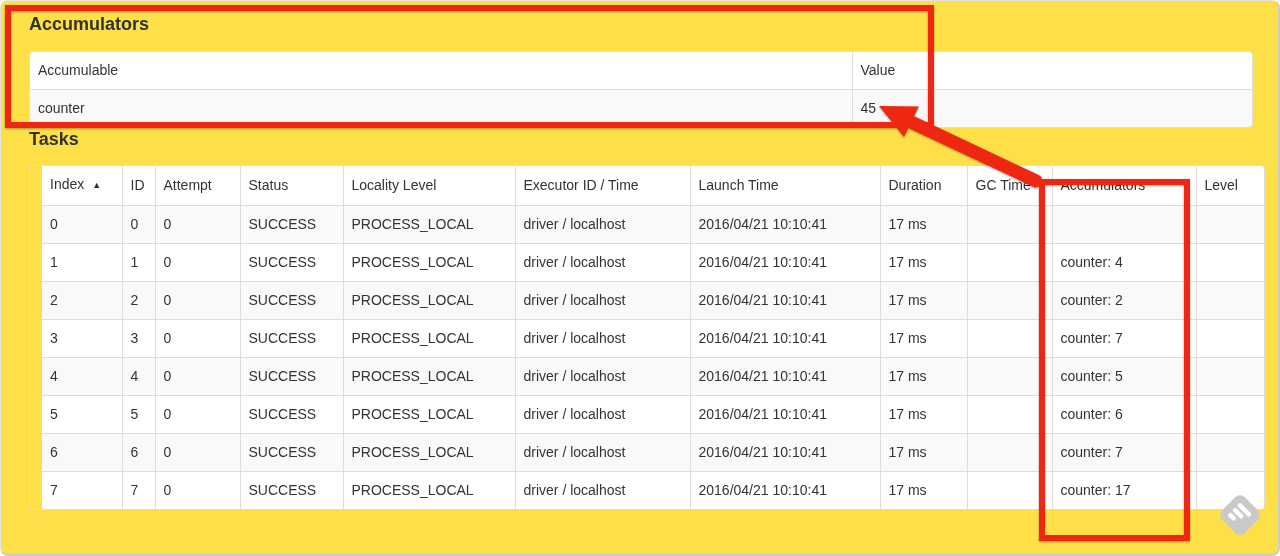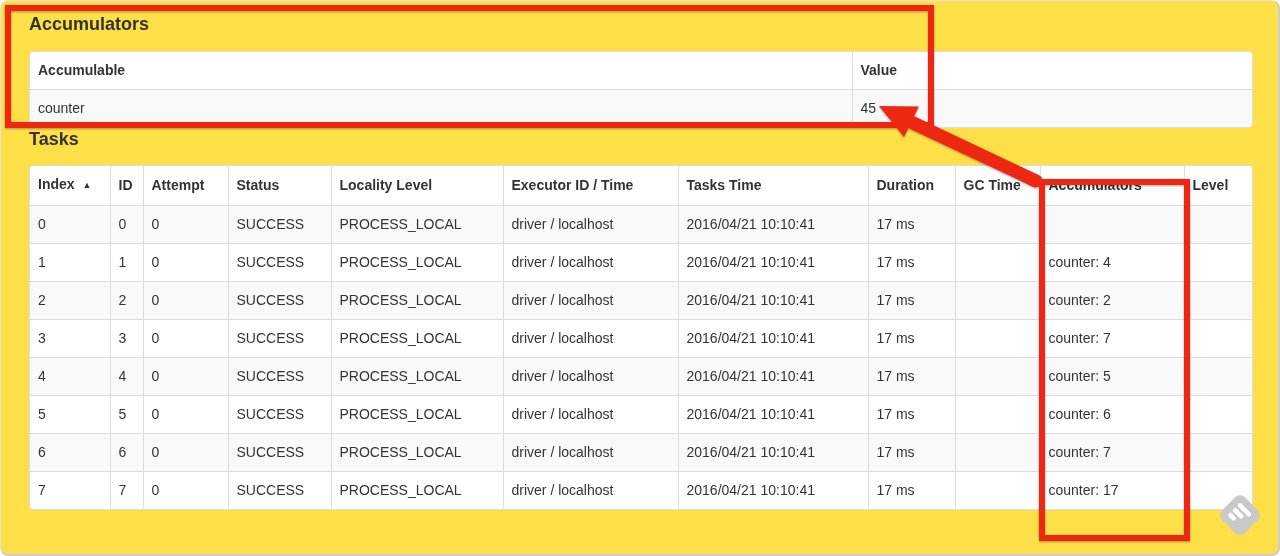--- a/index.html
+++ b/index.html
@@ -27,39 +27,39 @@
   }
   #acc-title { margin-top: 12px; }
   #tasks-title { }
   .tbl-wrap {
     border: 1px solid #dddddd;
     border-radius: 4px;
     overflow: hidden;
     width: 1222px;
   }
   #acc-table-wrap { margin-top: 16px; }
-  #tasks-table-wrap { margin-top: 15px; }
+  #tasks-table-wrap { margin-top: 15px; padding-left: 12px; }
   table {
     border-collapse: collapse;
     table-layout: fixed;
     width: 100%;
     font-size: 14px;
     color: #333333;
   }
   th, td {
     padding: 8px;
     line-height: 21px;
     text-align: left;
     font-weight: normal;
     border-left: 1px solid #dddddd;
     border-top: 1px solid #dddddd;
     overflow: hidden;
     white-space: nowrap;
   }
-  th { font-weight: bold; background: #ffffff; }
+  th { font-weight: normal; background: #ffffff; }
   th:first-child, td:first-child { border-left: none; }
   thead tr th { border-top: none; }
   tbody tr:nth-child(odd) { background: #f9f9f9; }
   tbody tr:nth-child(even) { background: #ffffff; }
   .sort-arrow { font-size: 9px; margin-left: 8px; position: relative; top: -1px; }
   .overlay {
     position: absolute;
     left: 0; top: 0;
     width: 1280px; height: 556px;
     pointer-events: none;
@@ -112,21 +112,21 @@
             <col style="width:68px">
         </colgroup>
         <thead>
           <tr>
             <th><span>Index</span><span class="sort-arrow">▲</span></th>
             <th>ID</th>
             <th>Attempt</th>
             <th>Status</th>
             <th>Locality Level</th>
             <th>Executor ID / Time</th>
-            <th>Tasks Time</th>
+            <th>Launch Time</th>
             <th>Duration</th>
             <th>GC Time</th>
             <th>Accumulators</th>
             <th>Level</th>
           </tr>
         </thead>
         <tbody>
           <tr>
             <td>0</td>
             <td>0</td>

